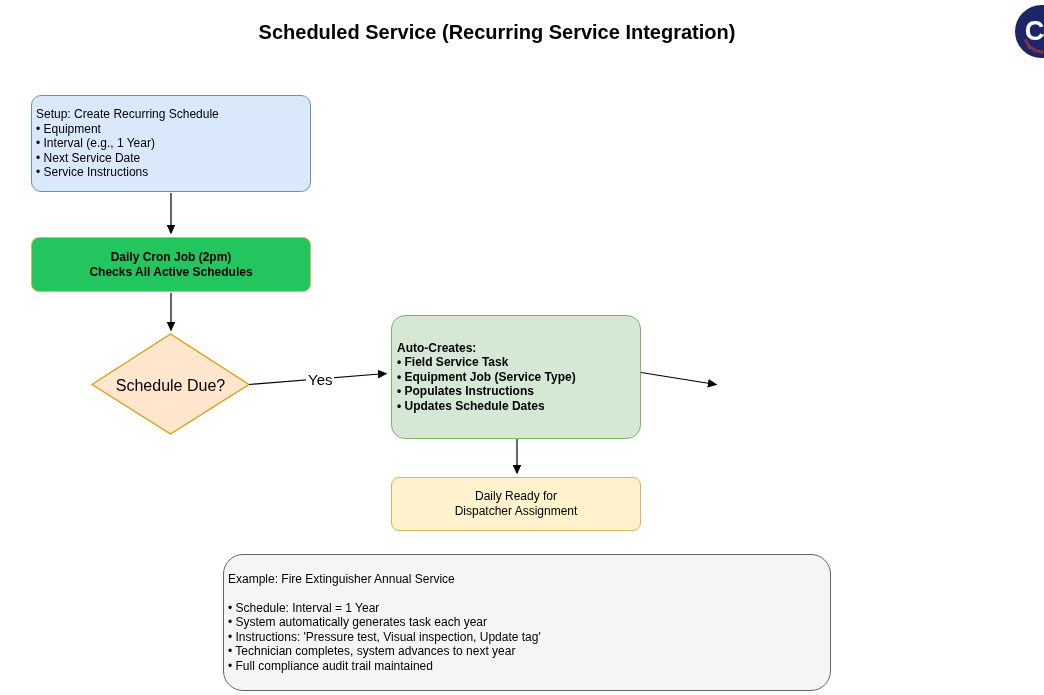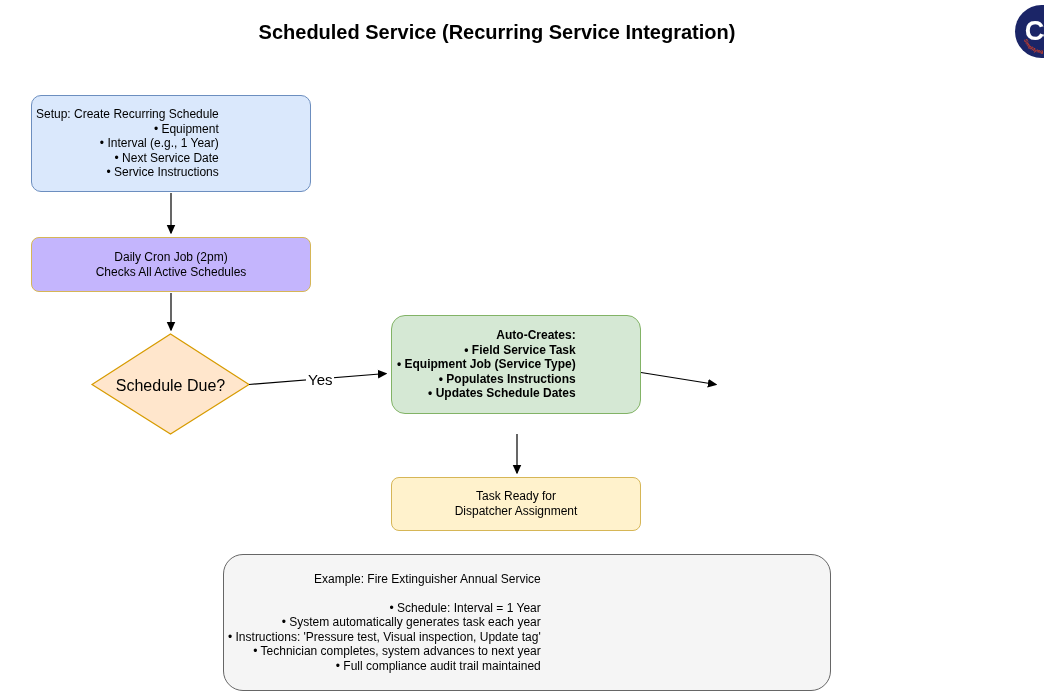--- a/index.html
+++ b/index.html
@@ -32,33 +32,33 @@
     position: absolute;
     border: 1px solid;
     font-size: 12px;
     line-height: 1.21;
     color: #000000;
     display: flex;
     align-items: center;
     white-space: pre-line;
   }
   .node.centered { justify-content: center; text-align: center; }
-  .node.leftalign { justify-content: flex-start; text-align: right; }
+  .node.leftalign { justify-content: flex-start; text-align: left; }
 
   .node-setup {
     left: 1px; top: 95px; width: 280px; height: 97px;
     background: #dae8fc; border-color: #6c8ebf; border-radius: 10px;
     padding: 0 4px;
   }
   .node-cron {
     left: 1px; top: 237px; width: 280px; height: 55px;
-    background: #c4b5fd; border-color: #d6b656; border-radius: 8px;
+    background: #22c55e; border-color: #d6b656; border-radius: 8px; font-weight: bold;
   }
   .node-auto-creates {
-    left: 361px; top: 315px; width: 250px; height: 99px;
+    left: 361px; top: 315px; width: 250px; height: 124px;
     background: #d5e8d4; border-color: #82b366; border-radius: 14px;
     padding: 0 5px; font-weight: bold;
   }
   .node-workflow {
     left: 691px; top: 357px; width: 198px; height: 55px;
     background: #e1d5e7; border-color: #9673a6; border-radius: 8px;
   }
   .node-task-ready {
     left: 361px; top: 477px; width: 250px; height: 54px;
     background: #fff2cc; border-color: #d6b656; border-radius: 8px;
@@ -133,21 +133,21 @@
 
   <span class="edge-label">Yes</span>
 
   <div class="node leftalign node-auto-creates">Auto-Creates:
 • Field Service Task
 • Equipment Job (Service Type)
 • Populates Instructions
 • Updates Schedule Dates</div>
 
 
-  <div class="node centered node-task-ready">Task Ready for
+  <div class="node centered node-task-ready">Daily Ready for
 Dispatcher Assignment</div>
 
   <div class="node leftalign node-example">Example: Fire Extinguisher Annual Service
 
 • Schedule: Interval = 1 Year
 • System automatically generates task each year
 • Instructions: 'Pressure test, Visual inspection, Update tag'
 • Technician completes, system advances to next year
 • Full compliance audit trail maintained</div>
 

